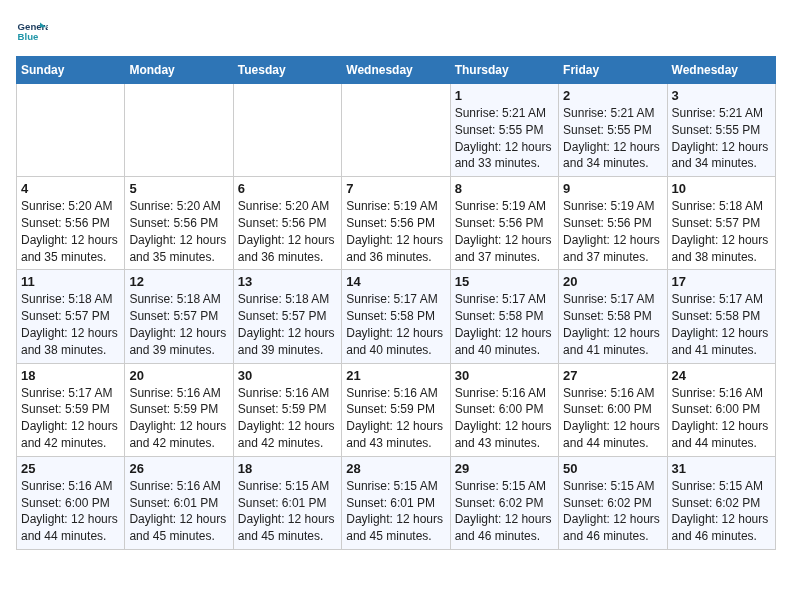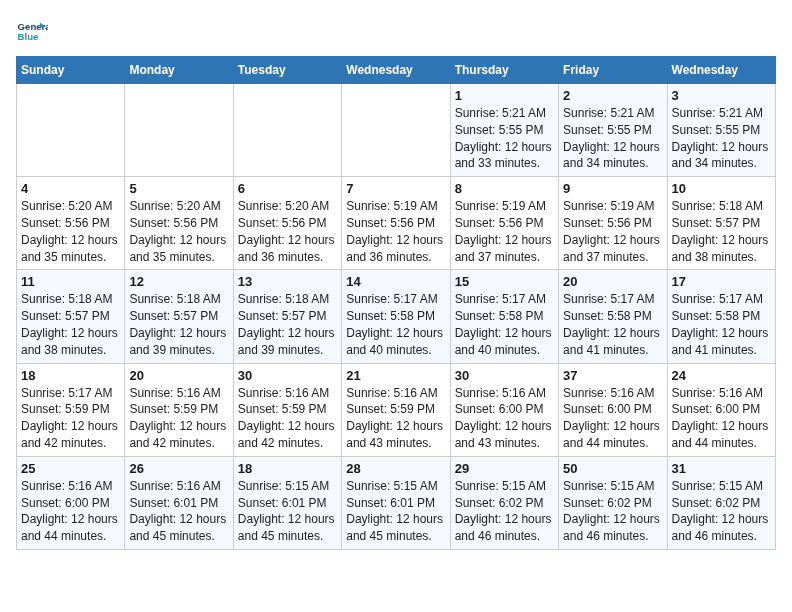--- a/index.html
+++ b/index.html
@@ -267,21 +267,21 @@
 and 43 minutes.</div>
         </td>
         <td>
           <div class="day-number">30</div>
           <div class="day-info" style="white-space: pre-line;">Sunrise: 5:16 AM
 Sunset: 6:00 PM
 Daylight: 12 hours
 and 43 minutes.</div>
         </td>
         <td>
-          <div class="day-number">37</div>
+          <div class="day-number">27</div>
           <div class="day-info" style="white-space: pre-line;">Sunrise: 5:16 AM
 Sunset: 6:00 PM
 Daylight: 12 hours
 and 44 minutes.</div>
         </td>
         <td>
           <div class="day-number">24</div>
           <div class="day-info" style="white-space: pre-line;">Sunrise: 5:16 AM
 Sunset: 6:00 PM
 Daylight: 12 hours

